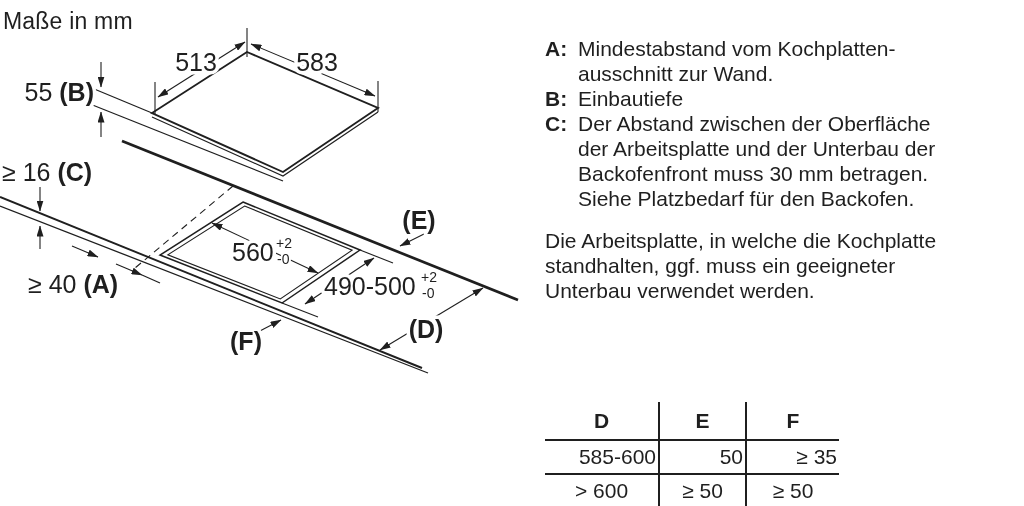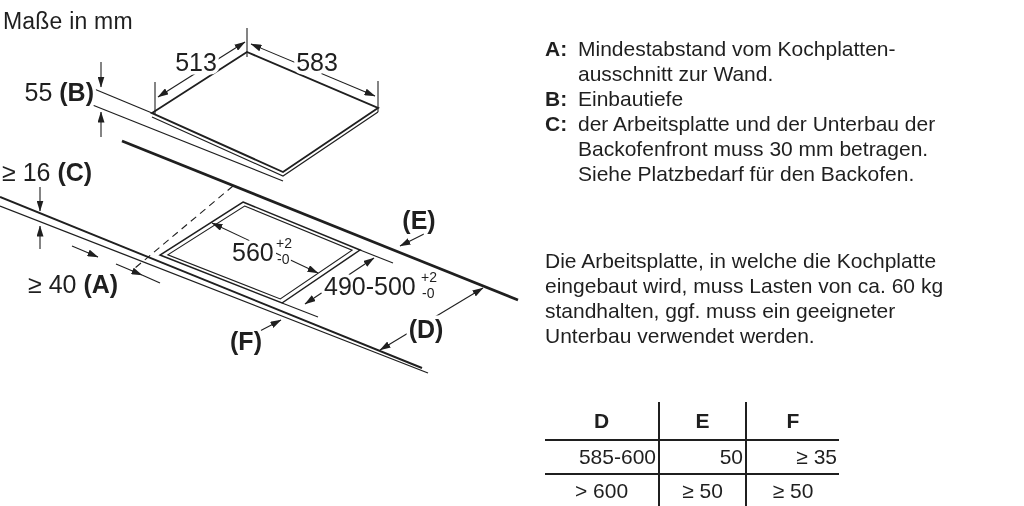--- a/index.html
+++ b/index.html
@@ -31,21 +31,21 @@
   svg.diagram text.tol{font-size:14px;stroke-width:4px;}
   svg.diagram .bold, .b{font-weight:bold;}
   .legend{
     position:absolute;left:545px;top:36px;width:475px;
     font-size:21px;line-height:25px;
   }
   .legend-item{display:grid;grid-template-columns:33px 1fr;}
   .legend-key{font-weight:bold;}
   .line{white-space:nowrap;}
   .para{
-    position:absolute;left:545px;top:248px;width:475px;
+    position:absolute;left:545px;top:228px;width:475px;
     font-size:21px;line-height:25px;
   }
   .tbl{
     position:absolute;left:545px;top:402px;width:296px;
     font-size:21px;text-align:center;
   }
   .tr{display:grid;grid-template-columns:113px 89px 92px;}
   .td{padding:4px 2px 4px 2px;}
   .tr.head .td{font-weight:bold;padding-top:7px;padding-bottom:6px;border-bottom:2px solid var(--ink);}
   .tr.r1 .td{border-bottom:2px solid var(--ink);text-align:right;}
@@ -144,30 +144,30 @@
   </div>
   <div class="legend-item">
     <span class="legend-key">B:</span>
     <span>
       <div class="line">Einbautiefe</div>
     </span>
   </div>
   <div class="legend-item">
     <span class="legend-key">C:</span>
     <span>
+      <div class="line">Der Abstand zwischen der Oberfläche</div>
       <div class="line">der Arbeitsplatte und der Unterbau der</div>
       <div class="line">Backofenfront muss 30 mm betragen.</div>
       <div class="line">Siehe Platzbedarf für den Backofen.</div>
     </span>
   </div>
 </div>
 
 <div class="para">
   <div class="line">Die Arbeitsplatte, in welche die Kochplatte</div>
-  <div class="line">eingebaut wird, muss Lasten von ca. 60 kg</div>
   <div class="line">standhalten, ggf. muss ein geeigneter</div>
   <div class="line">Unterbau verwendet werden.</div>
 </div>
 
 <div class="tbl">
   <div class="tr head">
     <div class="td">D</div>
     <div class="td mid">E</div>
     <div class="td">F</div>
   </div>

